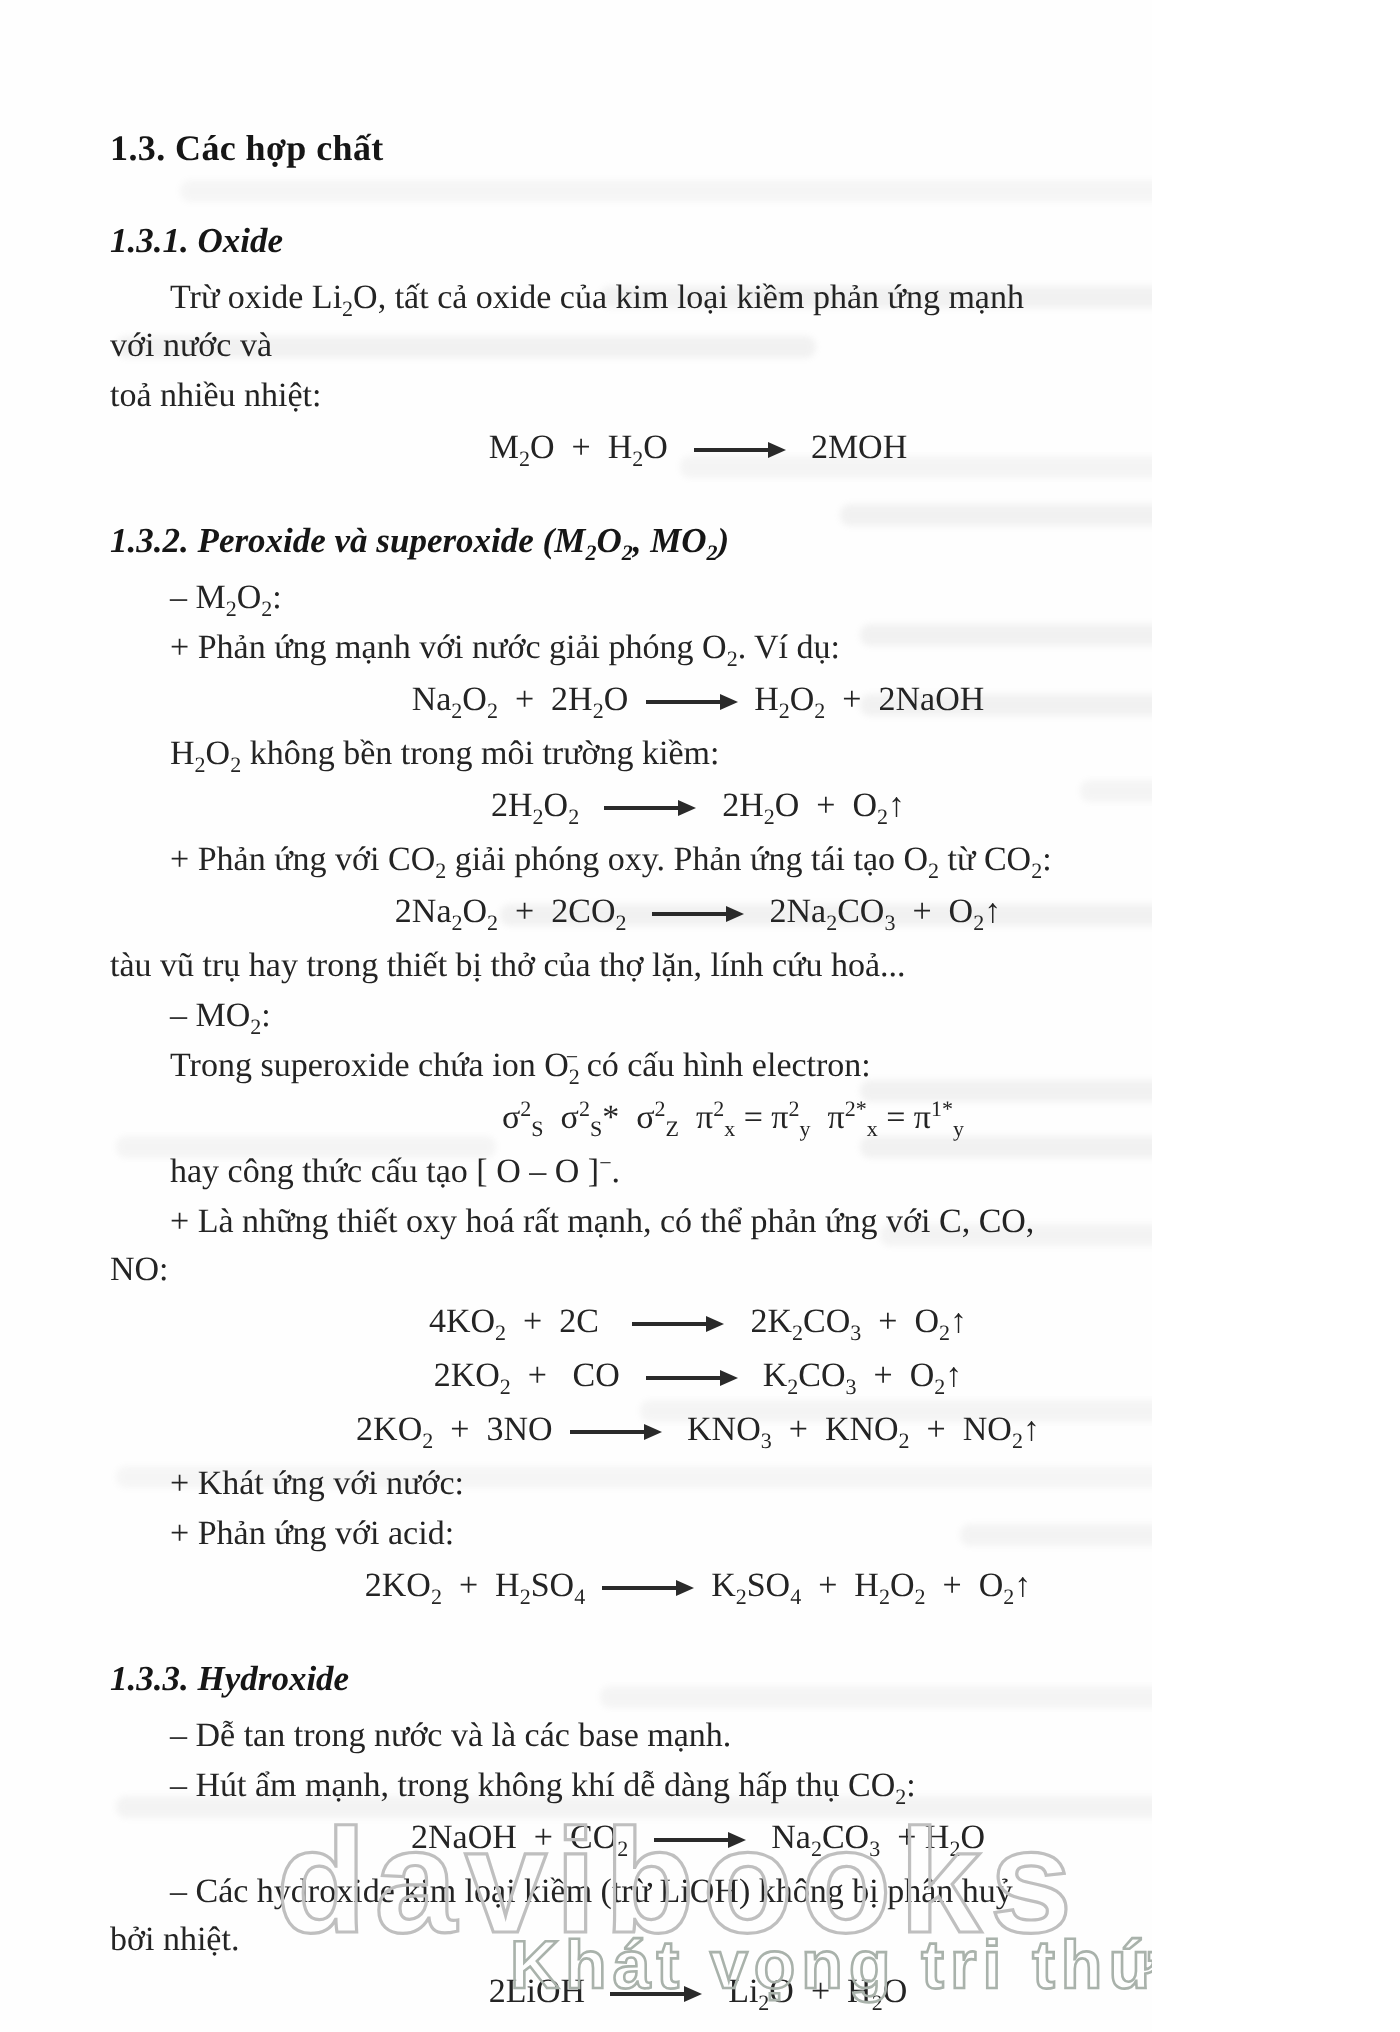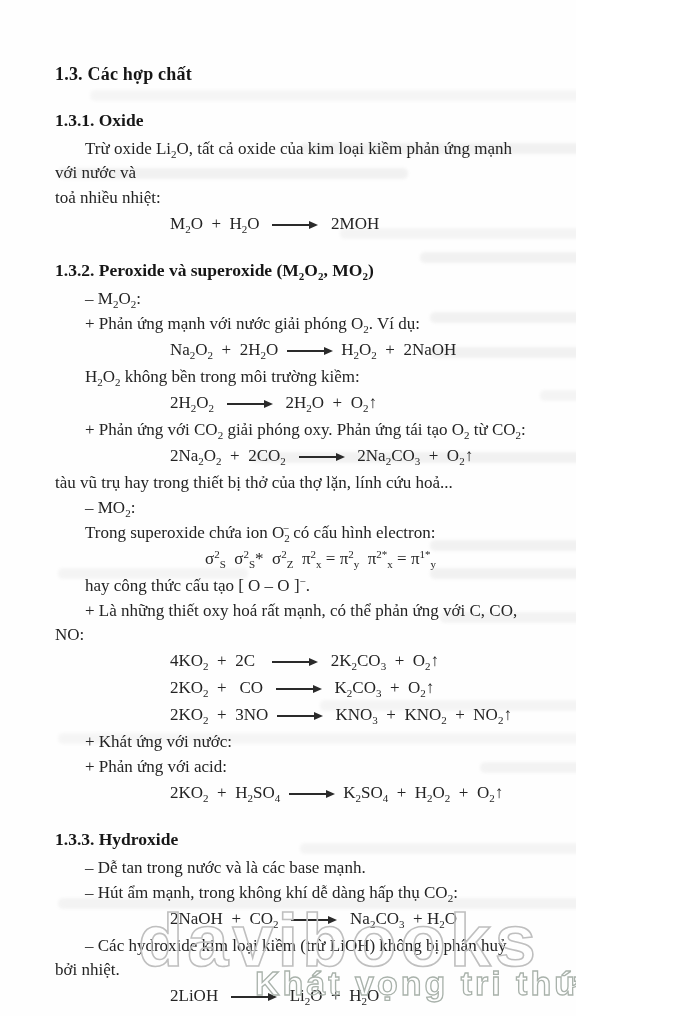--- a/index.html
+++ b/index.html
@@ -11,24 +11,24 @@
   .page {
     position:relative; width:576px; height:1016px;
     background:#fefefe; overflow:hidden; color:#242424;
   }
   .content {
     position:absolute; left:55px; right:48px; top:62px;
     z-index:2;
   }
   .line { font-size:17px; line-height:24px; margin-bottom:1px; }
   .h1 { font-weight:bold; font-size:18px; margin-bottom:10px; letter-spacing:0.2px; color:#161616; }
-  .h2 { font-weight:bold; font-size:17.5px; margin-top:22px; margin-bottom:5px; color:#161616; }
+  .h2 { font-weight:bold; font-style:italic; font-size:17.5px; margin-top:22px; margin-bottom:5px; color:#161616; }
   .pi { text-indent:30px; }
   .pf { text-indent:0; }
-  .eq { padding-left:115px; white-space:pre; margin-top:2px; margin-bottom:3px; }
+  .eq { padding-left:115px; white-space:pre; margin-top:2px; margin-bottom:3px;text-align:center; }
   .deep { padding-left:150px; }
   sub { font-size:11px; line-height:0; position:relative; top:4px; vertical-align:baseline; }
   sup { font-size:11px; line-height:0; position:relative; top:-6px; vertical-align:baseline; }
   sup.stk { margin-left:-7px; }
   .arrow { display:inline-block; position:relative; width:46px; height:10px; vertical-align:-1px; }
   .arrow::before { content:""; position:absolute; left:0; right:4px; top:4.2px; height:1.4px; background:#2a2a2a; }
   .arrow::after { content:""; position:absolute; right:0; top:0.5px; width:0; height:0;
                   border-left:9px solid #2a2a2a; border-top:4.5px solid transparent; border-bottom:4.5px solid transparent; }
   .wm-brand {
     position:absolute; left:138px; top:898px; z-index:3;

